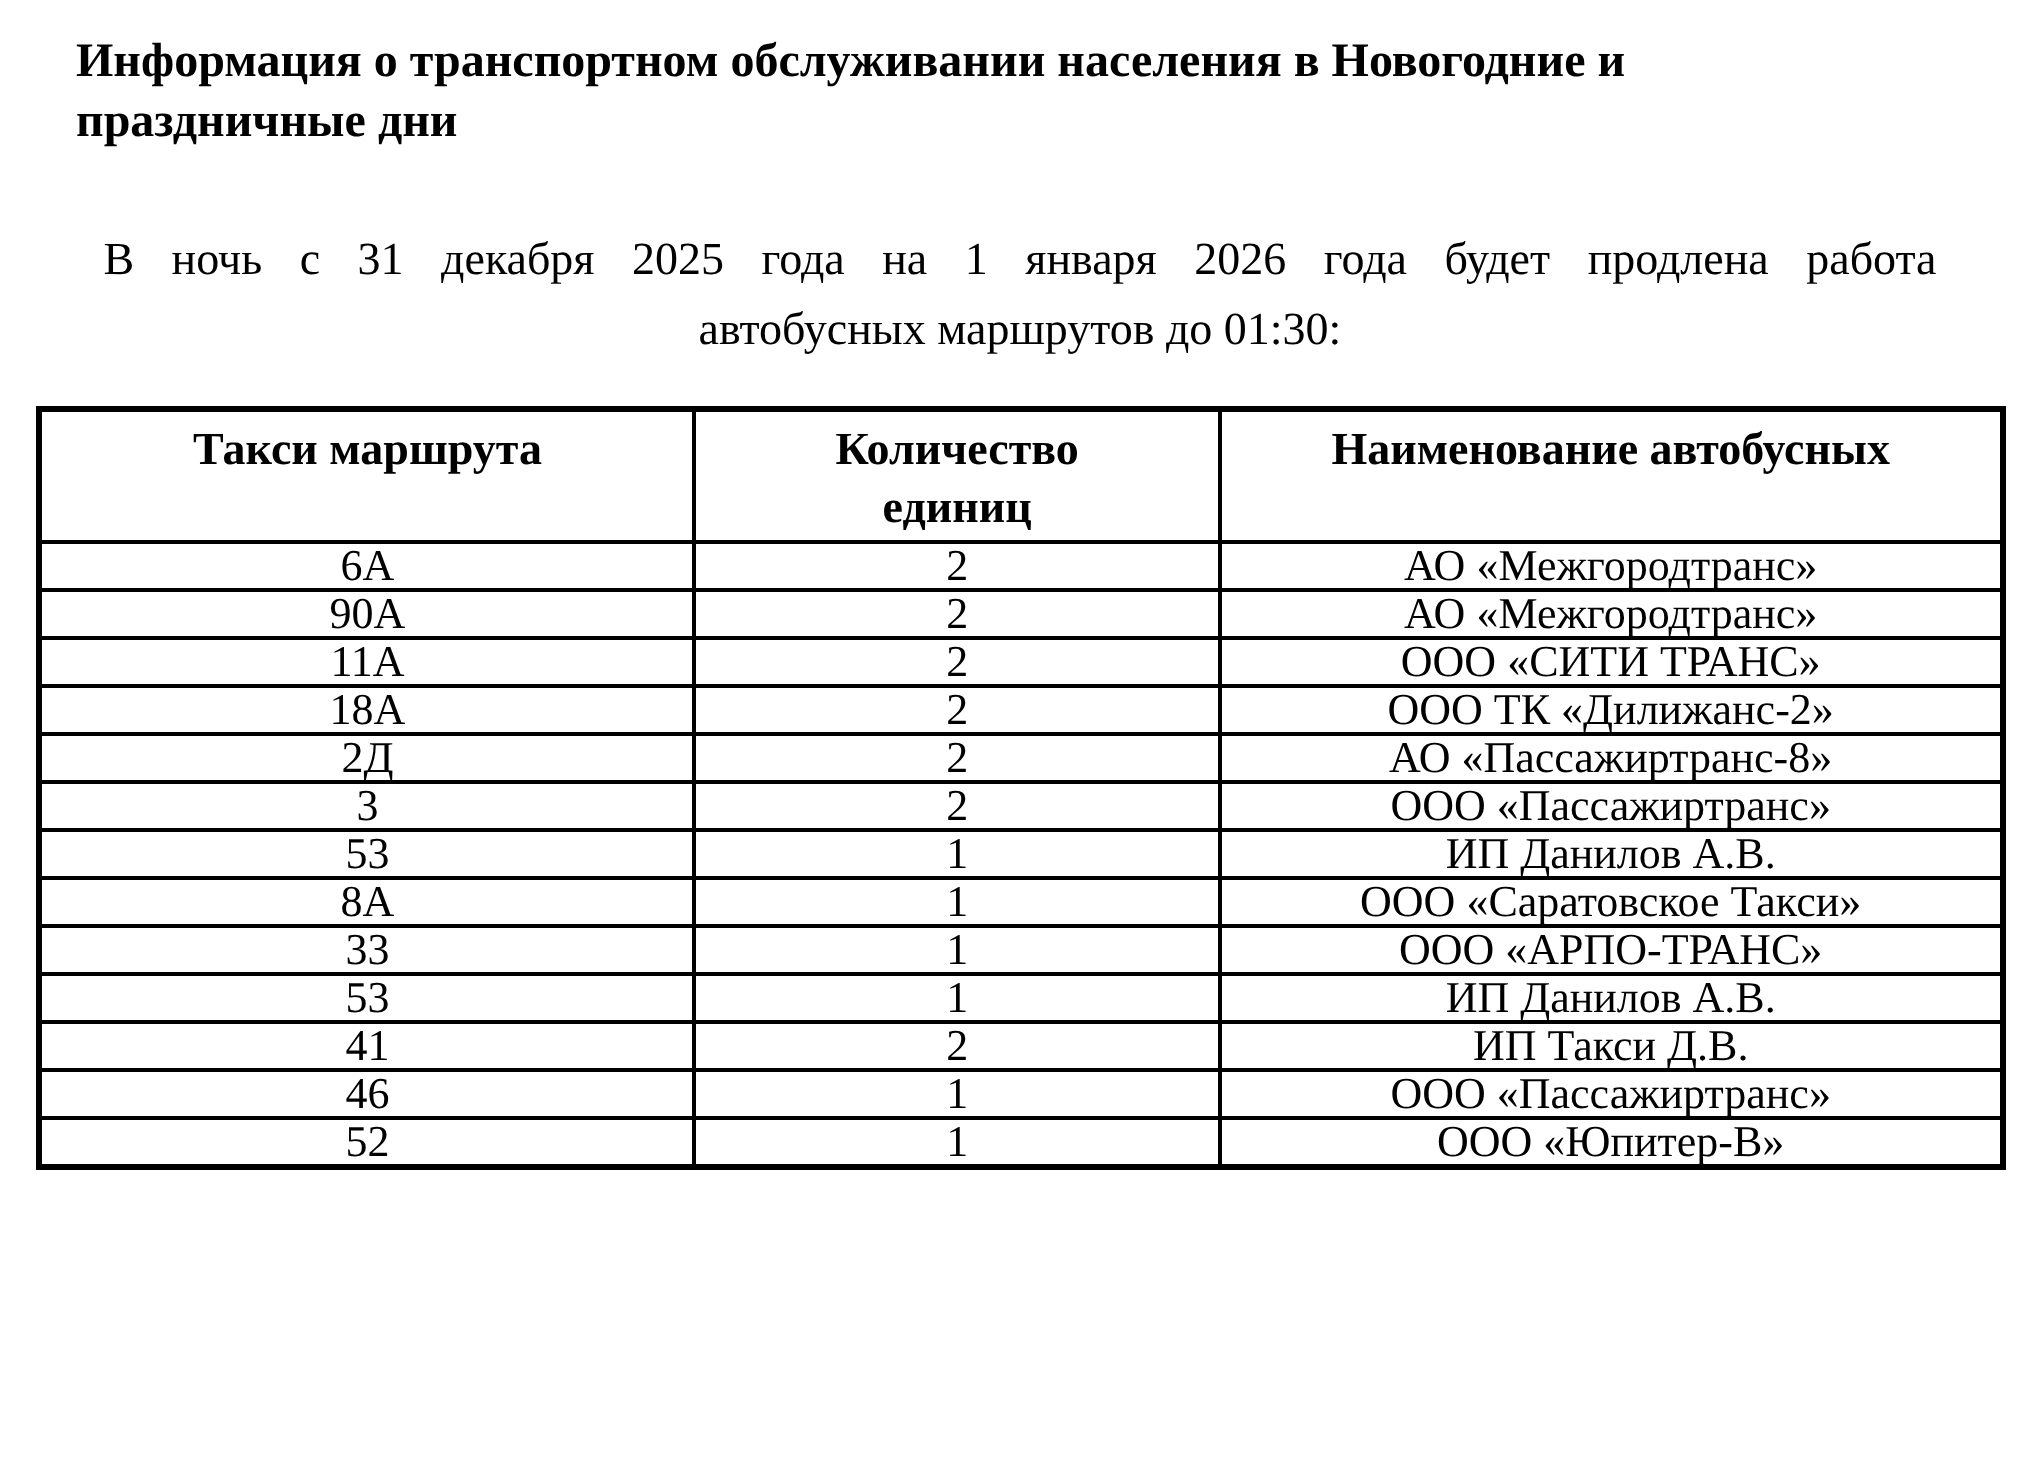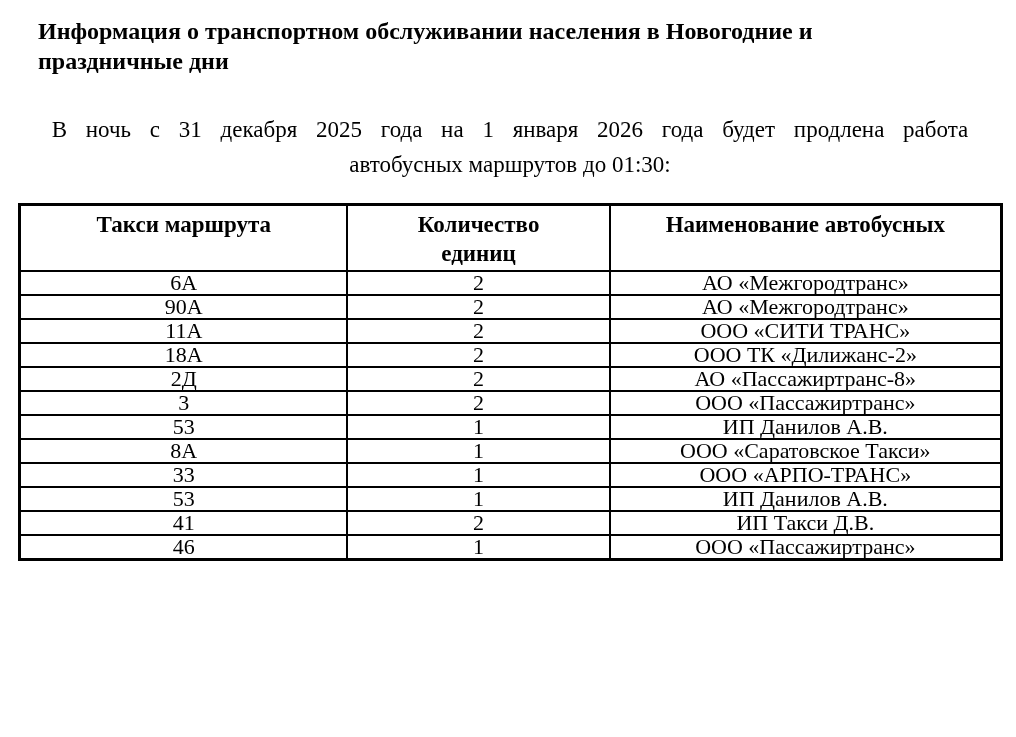--- a/index.html
+++ b/index.html
@@ -152,16 +152,21 @@
         <tr>
           <td>41</td>
           <td>2</td>
           <td>ИП Такси Д.В.</td>
         </tr>
         <tr>
           <td>46</td>
           <td>1</td>
           <td>ООО «Пассажиртранс»</td>
         </tr>
+        <tr>
+          <td>52</td>
+          <td>1</td>
+          <td>ООО «Юпитер-В»</td>
+        </tr>
       </tbody>
   </table>
 
 </div>
 
 </body></html>

